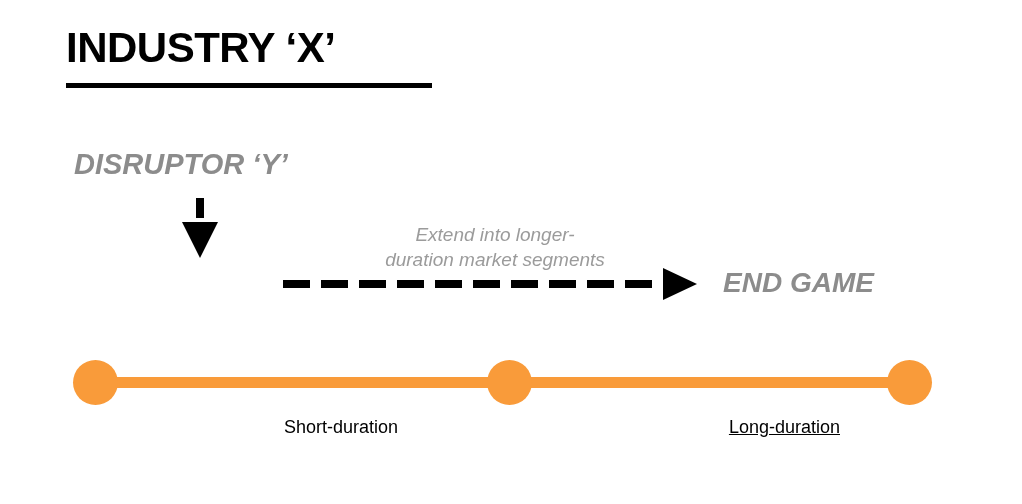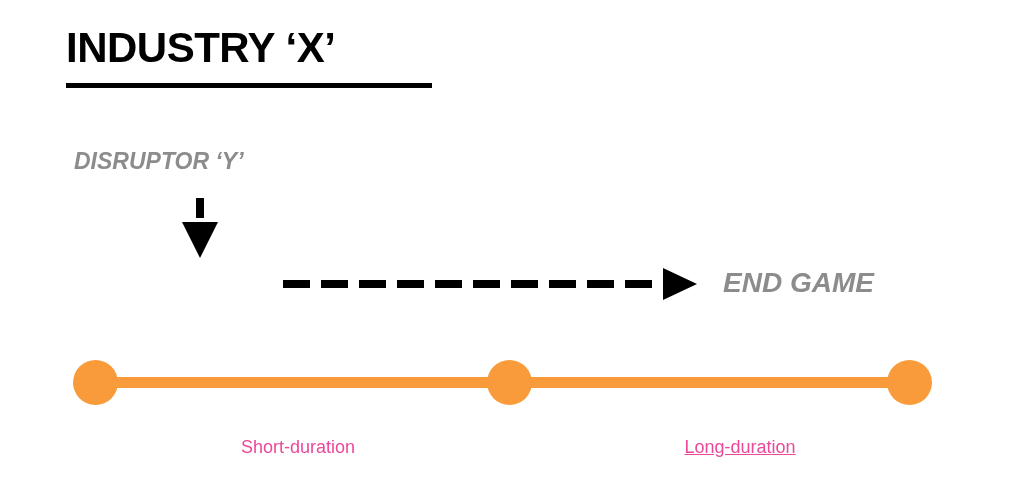--- a/index.html
+++ b/index.html
@@ -45,21 +45,21 @@
     width: 366px;
     height: 5px;
     background: #000000;
   }
 
   
   #disruptor-label {
     position: absolute;
     left: 74px;
     top: 148px;
-    font-size: 23px;
+    font-size: 29px;
     font-weight: bold;
     font-style: italic;
     color: #8c8c8c;
     letter-spacing: 0px;
     white-space: nowrap;
   }
 
   
   #down-arrow {
     position: absolute;
@@ -185,24 +185,23 @@
   }
   #timeline-node-start { left: 73px; }
   #timeline-node-mid   { left: 487px; }
   #timeline-node-end   { left: 887px; }
 
   .timeline-caption {
     position: absolute;
     top: 62px;
     font-size: 18px;
     font-weight: normal;
-    color: #ec4899;
-    text-align: center;
-    white-space: nowrap;
-    margin-top: 20px;
+    color: #000000;
+    text-align: right;
+    white-space: nowrap;
   }
   #timeline-caption-short { left: 198px; width: 200px; }
   #timeline-caption-long  { left: 640px; width: 200px; text-decoration: underline; }
 </style>
 </head>
 <body>
 
 <div class="canvas">
 
   <div id="title-block">
@@ -211,20 +210,24 @@
   </div>
 
   <div id="disruptor-label">DISRUPTOR ‘Y’</div>
 
   <div id="down-arrow">
     <div id="down-arrow-stem"></div>
     <div id="down-arrow-head"></div>
   </div>
 
 
+  <div id="arrow-caption">
+    <div>Extend into longer-</div>
+    <div>duration market segments</div>
+  </div>
 
   <div id="dashed-arrow">
     <div id="dashed-arrow-line"></div>
     <div id="dashed-arrow-head"></div>
   </div>
 
   <div id="endgame-label">END GAME</div>
 
   <div id="timeline">
     <div id="timeline-bar-left" class="timeline-bar"></div>

